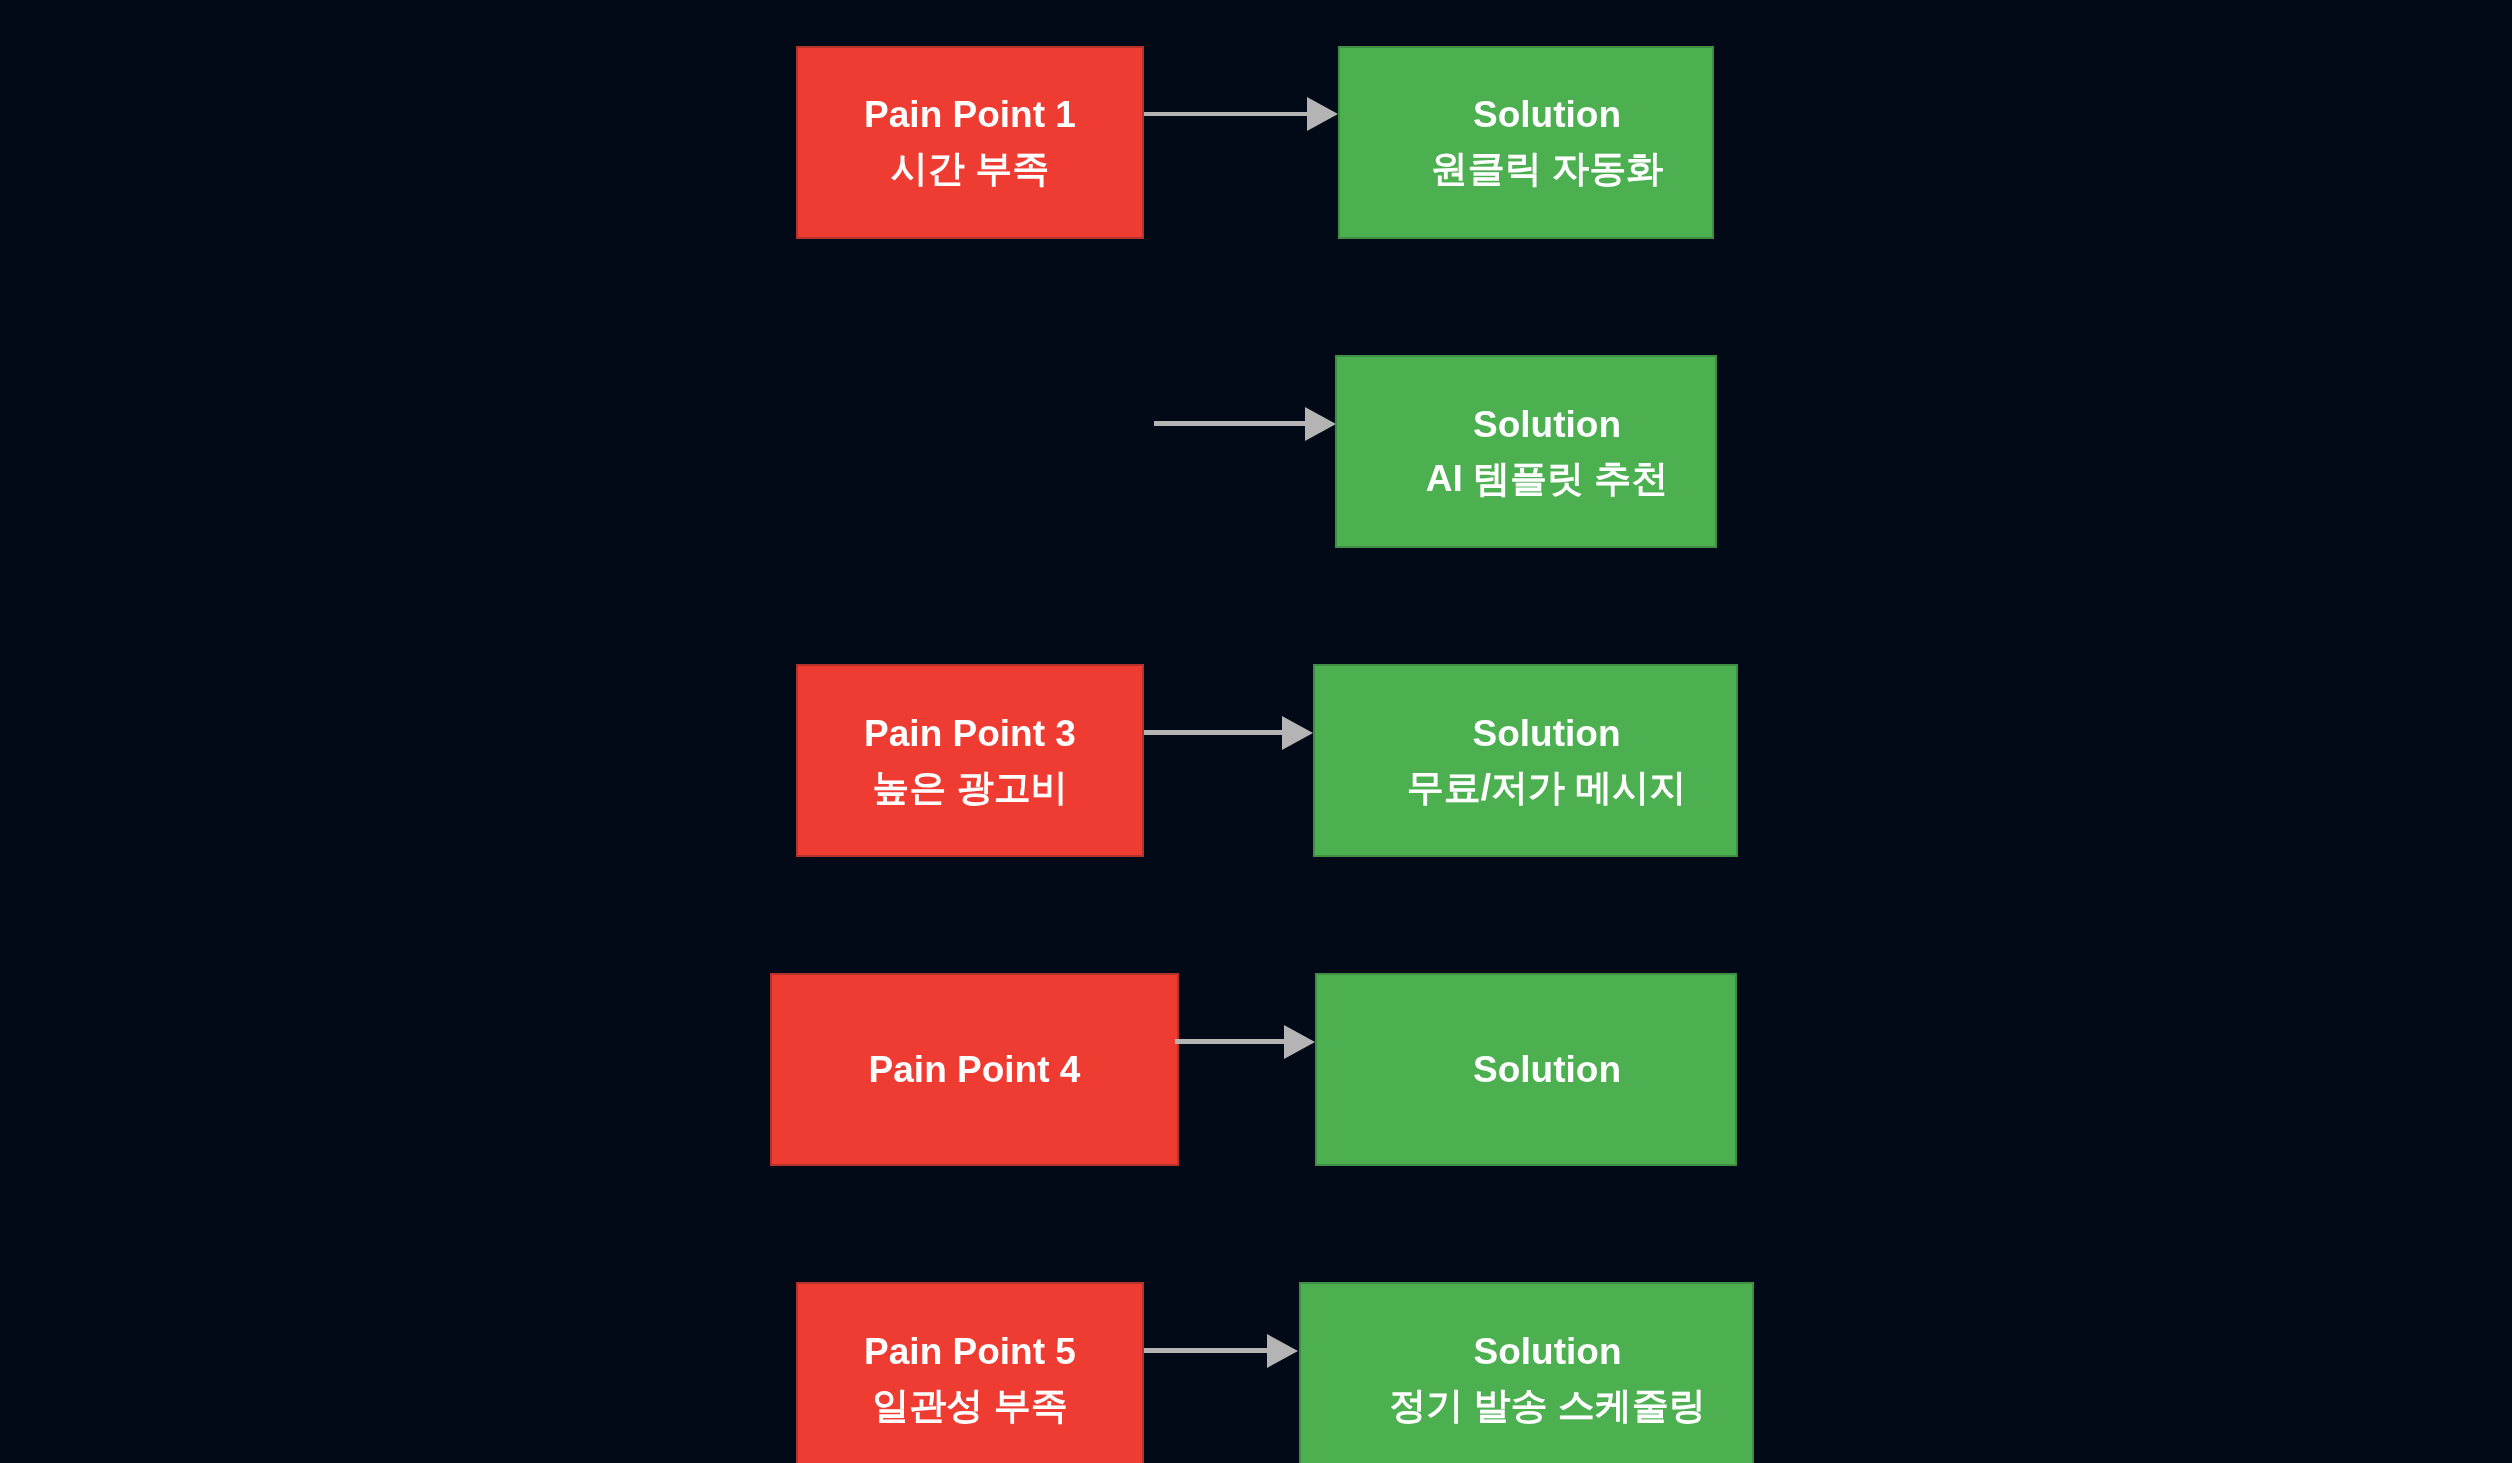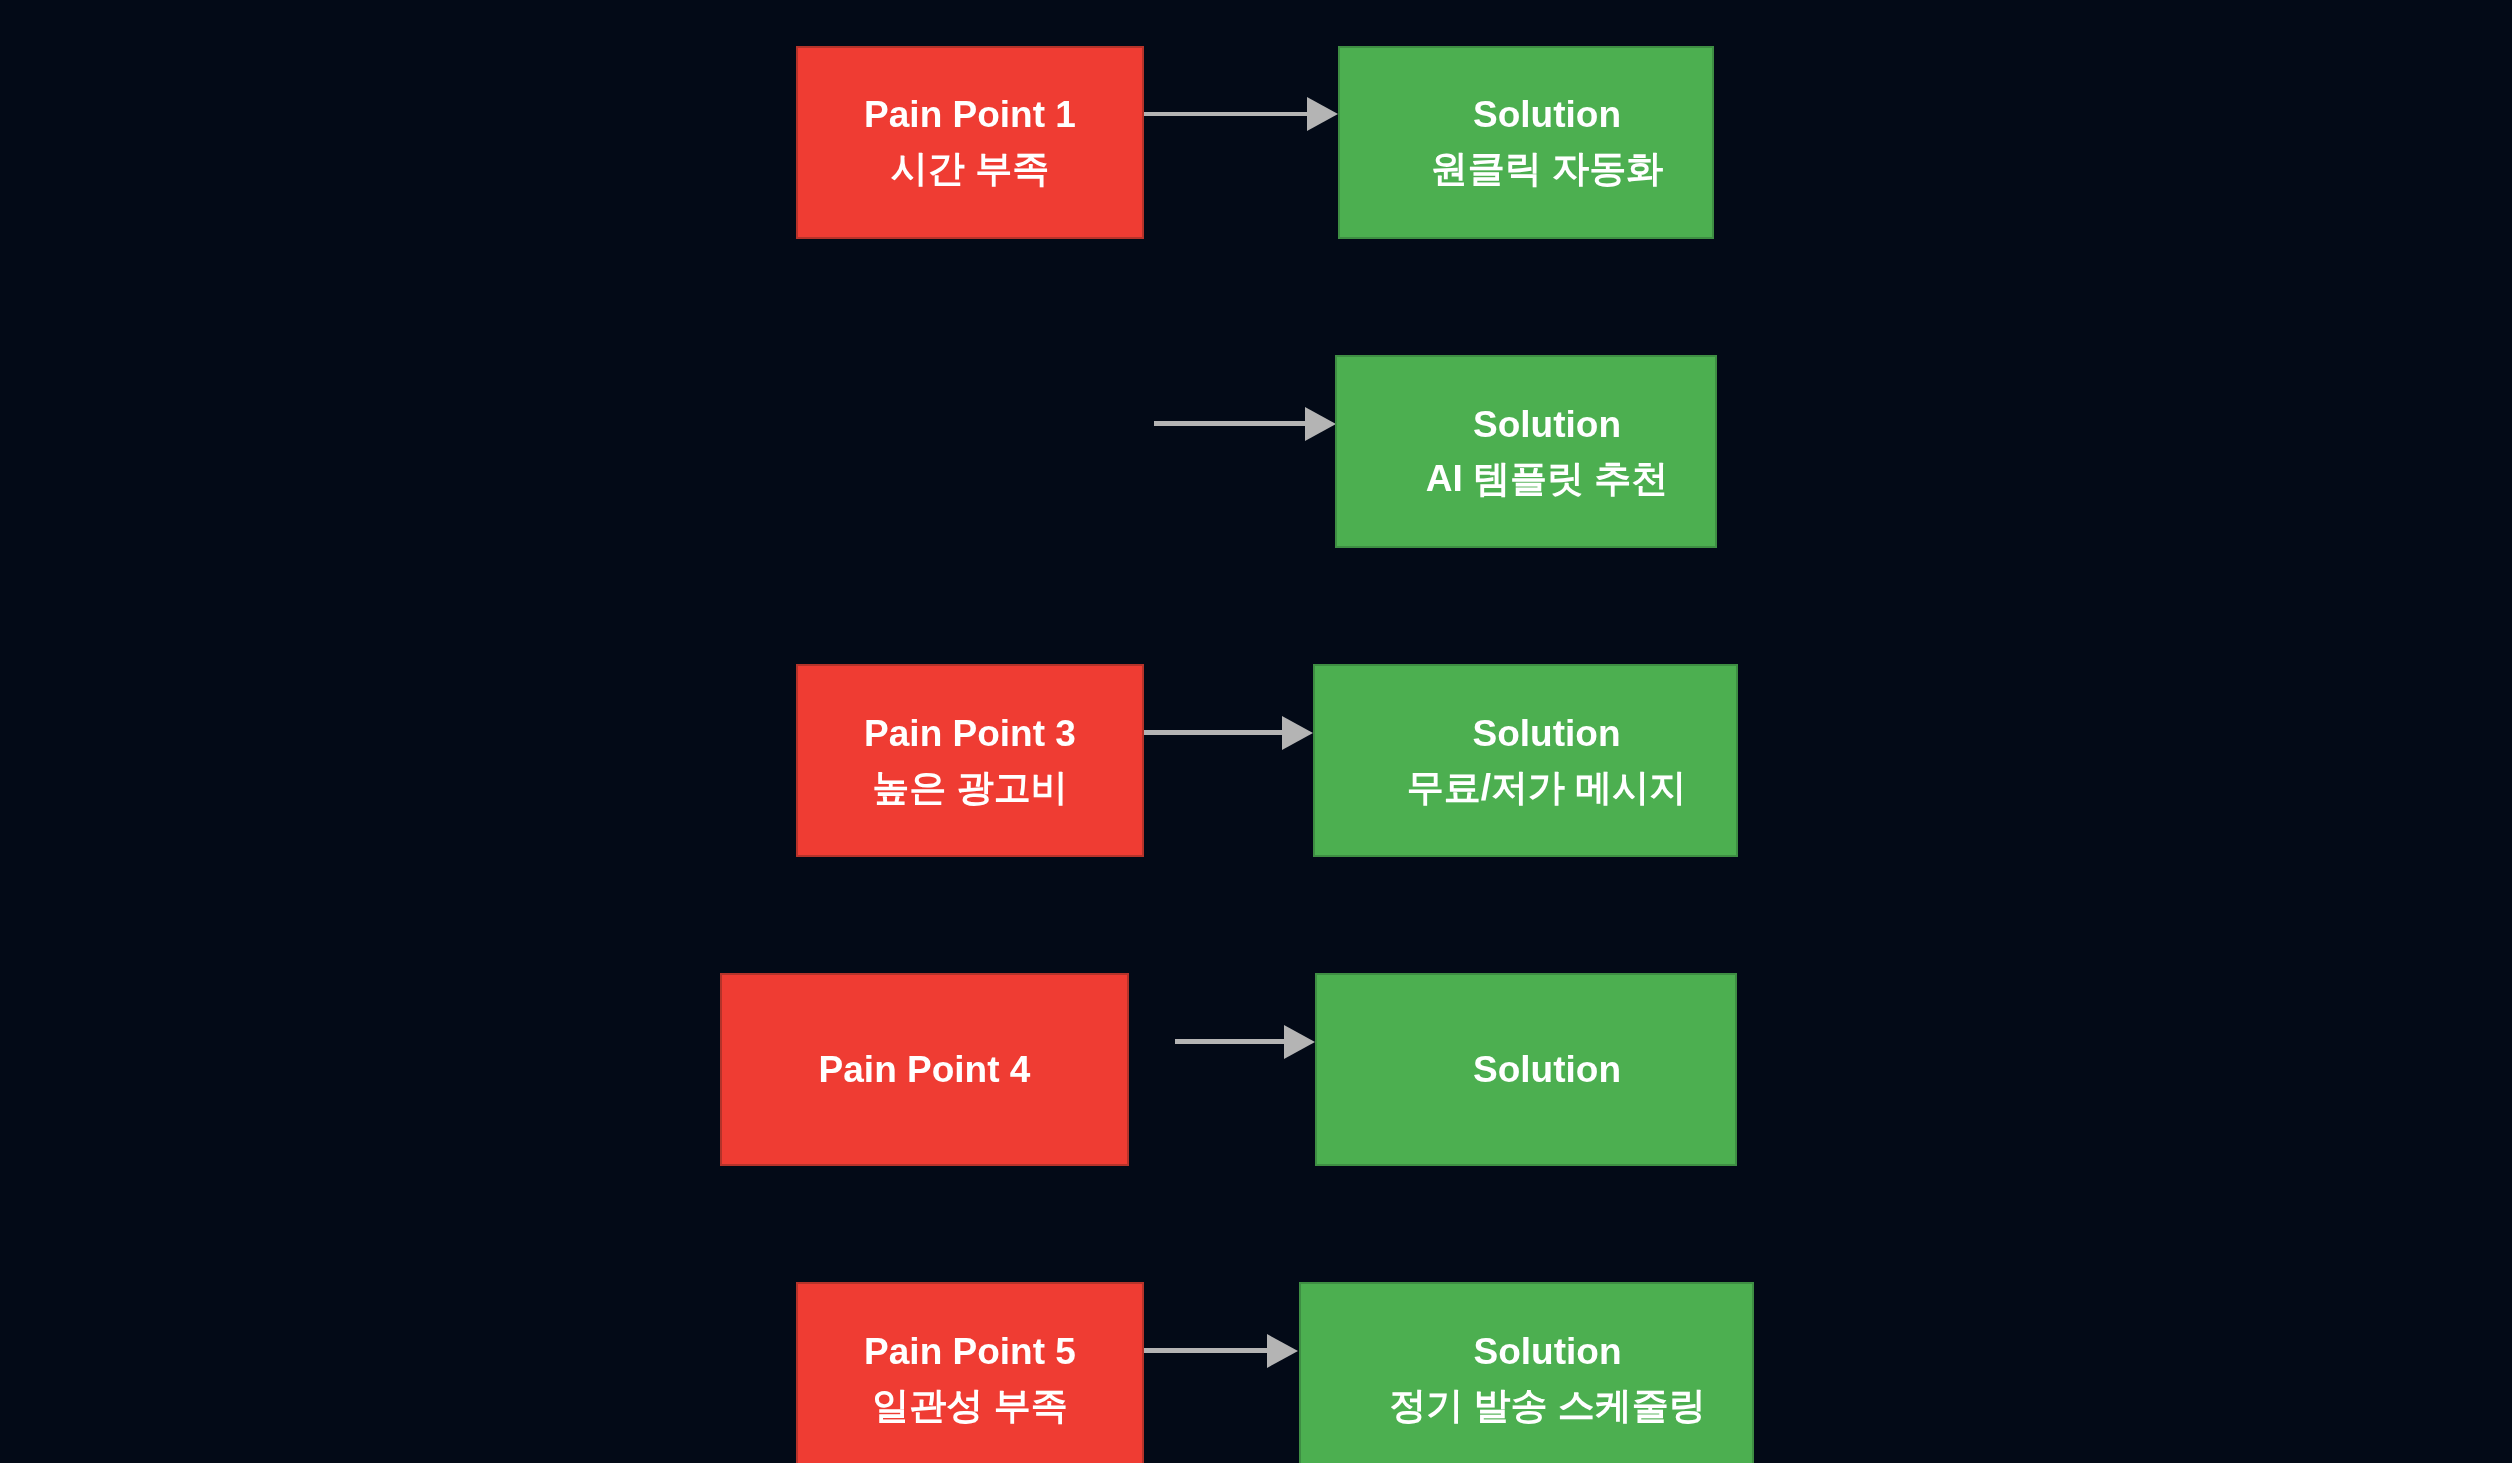--- a/index.html
+++ b/index.html
@@ -97,21 +97,21 @@
       <div class="arrow-line"></div>
       <div class="arrow-head"></div>
     </div>
     <div class="box solution" style="left:1313px;width:425px">
       <div class="title">Solution</div>
       <div class="label">무료/저가 메시지</div>
     </div>
   </div>
 
   <div class="row" style="top:945px">
-    <div class="box pain" style="left:720px;width:409px">
+    <div class="box pain" style="left:770px;width:409px">
       <div class="title">Pain Point 4</div>
     </div>
     <div class="arrow" style="left:1175px;width:140px">
       <div class="arrow-line"></div>
       <div class="arrow-head"></div>
     </div>
     <div class="box solution" style="left:1315px;width:422px">
       <div class="title">Solution</div>
     </div>
   </div>

